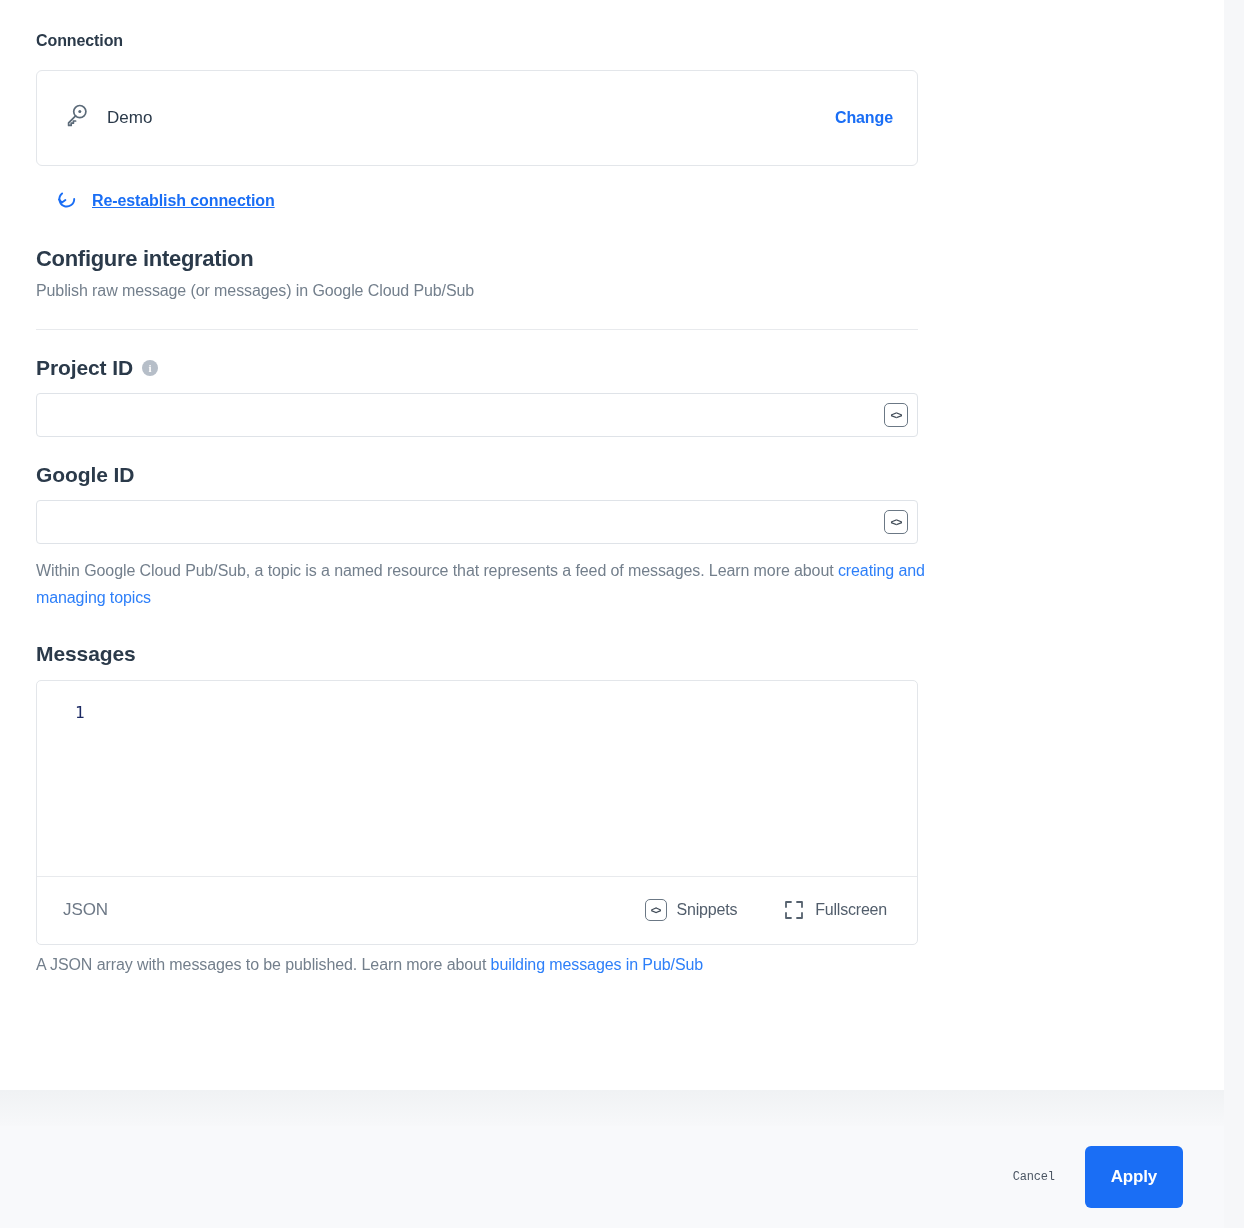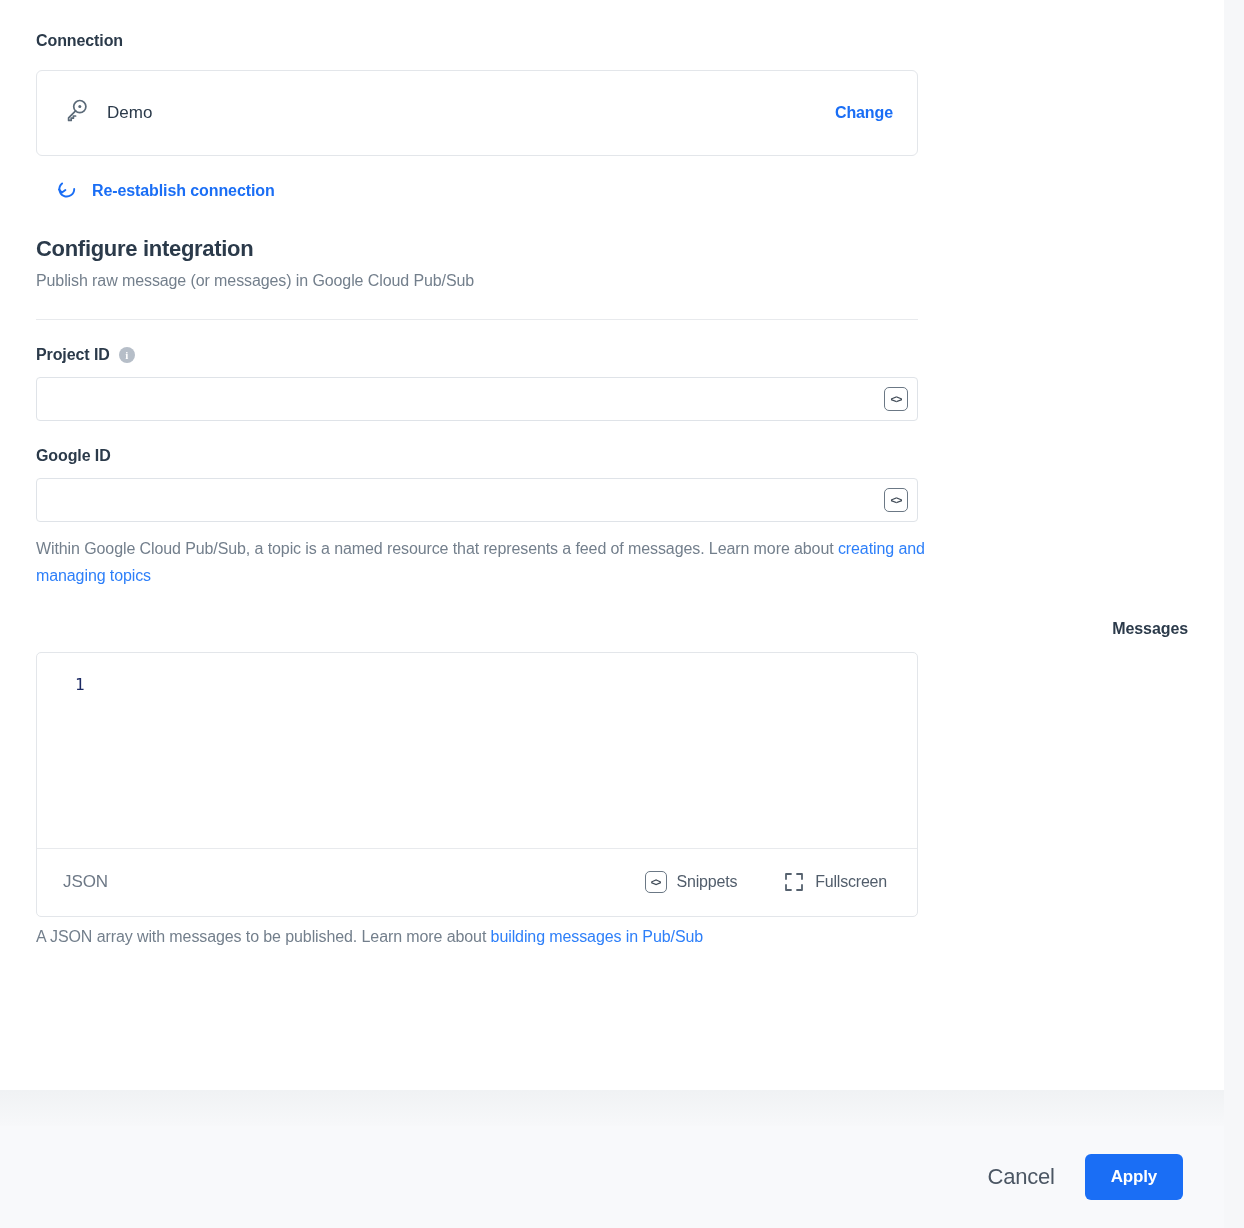--- a/index.html
+++ b/index.html
@@ -45,21 +45,21 @@
     color: #2b3a4a;
     letter-spacing: -0.1px;
   }
 
   
   #connection-block { padding-top: 32px; }
 
   #connection-card {
     margin-top: 20px;
     width: 882px;
-    height: 86px;
+    height: 96px;
     border: 1px solid #e3e6ea;
     border-radius: 6px;
     background: #fff;
     display: flex;
     align-items: center;
     padding: 0 24px 0 26px;
   }
   #connection-card .key-icon { flex: 0 0 auto; display: block; }
   #connection-name {
     margin-left: 18px;
@@ -83,20 +83,21 @@
     cursor: pointer;
     width: fit-content;
   }
   #reestablish-row .refresh-icon { display: block; }
   #reestablish-label {
     margin-left: 14px;
     font-size: 16px;
     font-weight: bold;
     color: #1a6ef5;
     letter-spacing: -0.1px;
+    text-decoration: underline;
   }
 
   
   #configure-block { margin-top: 32px; }
   #configure-title {
     font-size: 22px;
     font-weight: bold;
     color: #2b3a4a;
     letter-spacing: -0.3px;
   }
@@ -114,25 +115,24 @@
   }
 
   
   .field { margin-top: 26px; }
   .field-label-row {
     display: flex;
     align-items: center;
     gap: 9px;
   }
   .field-label {
-    font-size: 16px;
+    font-size: 21px;
     font-weight: bold;
     color: #2b3a4a;
     letter-spacing: -0.1px;
-    text-align: right;
   }
   .info-icon {
     width: 16px; height: 16px;
     border-radius: 50%;
     background: #b6bec8;
     color: #fff;
     font-size: 11px;
     font-weight: bold;
     font-family: "Liberation Serif", serif;
     display: flex;
@@ -278,39 +278,39 @@
     position: absolute;
     left: 0; top: 1126px;
     width: 1224px; height: 102px;
     background: #f8f9fb;
     display: flex;
     align-items: center;
     justify-content: flex-end;
     padding-right: 41px;
   }
   #cancel-button {
-    font-family: Liberation Sans, sans-serif;
-    font-size: 22px;
+    font-family: Liberation Mono, monospace;
+    font-size: 12px;
     color: #4b5663;
     background: none;
     border: none;
     cursor: pointer;
     padding: 10px 14px;
     letter-spacing: -0.2px;
   }
   #apply-button {
     margin-left: 16px;
     font-family: "Liberation Sans", sans-serif;
     font-size: 17px;
     font-weight: bold;
     color: #fff;
     background: #1a6ef5;
     border: none;
     border-radius: 6px;
-    height: 46px;
+    height: 62px;
     padding: 0 26px;
     cursor: pointer;
     letter-spacing: -0.2px;
   }
 </style>
 </head>
 <body>
 
 <div id="panel">
 

